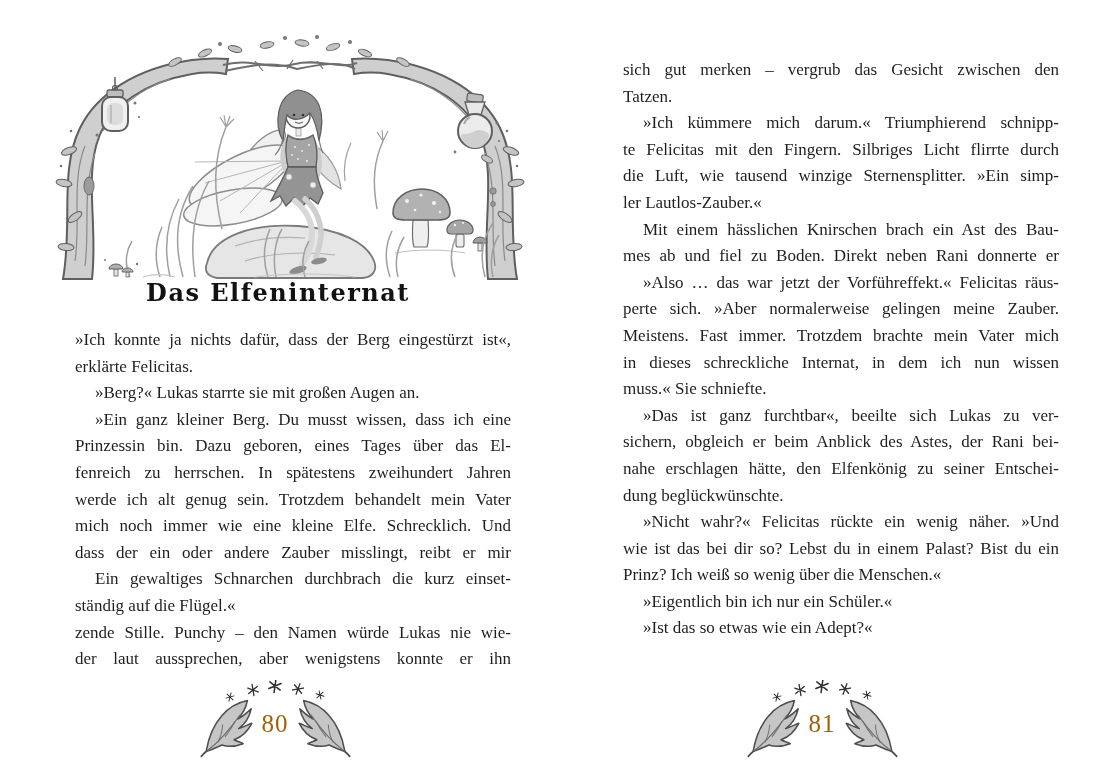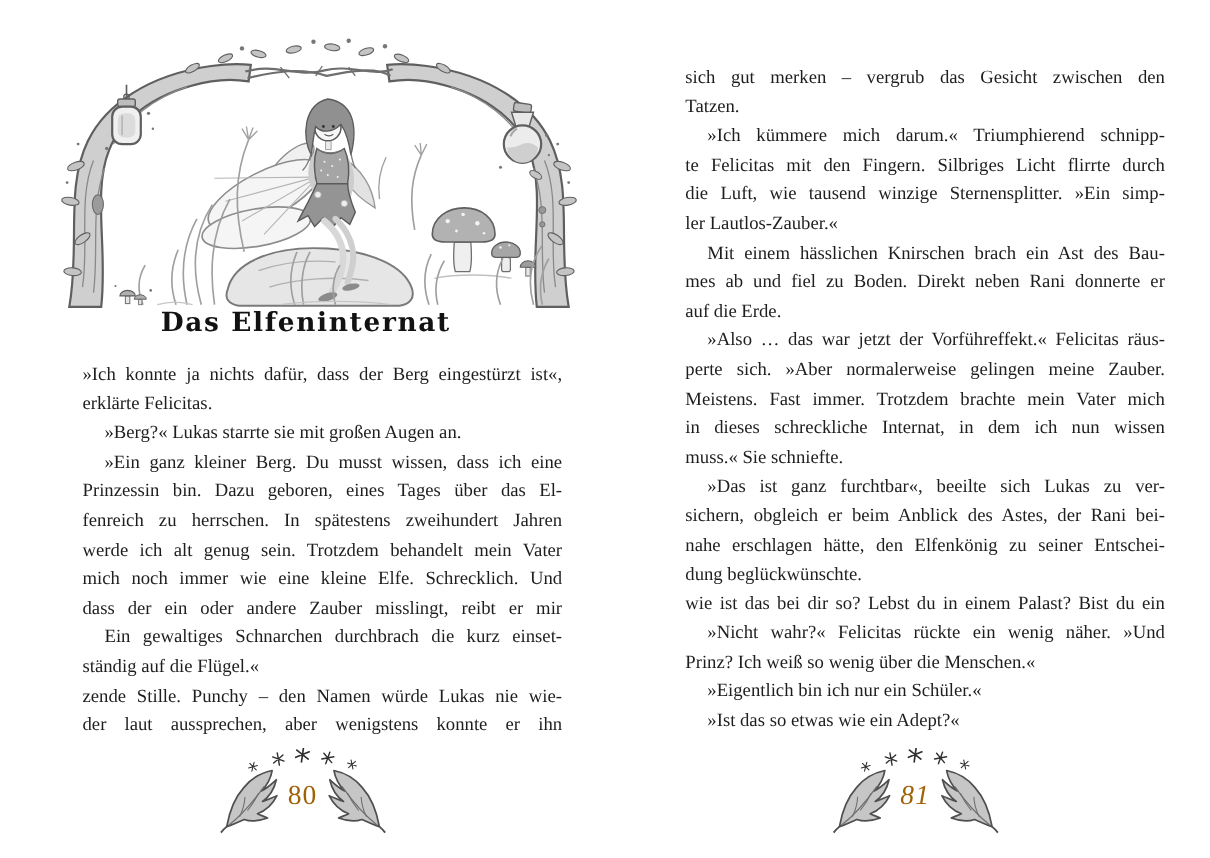--- a/index.html
+++ b/index.html
@@ -43,21 +43,21 @@
   }
   .line.j { white-space: normal; text-align: justify; text-align-last: justify; }
   .line.i { text-indent: 20px; }
 
   .footer {
     position: absolute; top: 680px;
     width: 200px;
     display: flex; flex-direction: column; align-items: center;
   }
   .footer--left  { left: 175px; }
-  .footer--right { left: 182px; font-style: italic; }
+  .footer--right { left: 172px; }
   .footer-sparkles { margin-bottom: -4px; }
   .footer-row { display: flex; align-items: center; gap: 5px; }
   .page-number {
     font-family: "Liberation Serif", serif;
     font-size: 25px; color: #a16207;
     letter-spacing: 1px;
     padding: 0 2px;
     margin-top: -8px;
   }
   .leaf-flip { transform: scaleX(-1) rotate(-6deg); }
@@ -313,32 +313,31 @@
 
   <div class="textblock textblock--right">
       <div class="line j">sich gut merken – vergrub das Gesicht zwischen den</div>
       <div class="line">Tatzen.</div>
       <div class="line j i">»Ich kümmere mich darum.« Triumphierend schnipp-</div>
       <div class="line j">te Felicitas mit den Fingern. Silbriges Licht flirrte durch</div>
       <div class="line j">die Luft, wie tausend winzige Sternensplitter. »Ein simp-</div>
       <div class="line">ler Lautlos-Zauber.«</div>
       <div class="line j i">Mit einem hässlichen Knirschen brach ein Ast des Bau-</div>
       <div class="line j">mes ab und fiel zu Boden. Direkt neben Rani donnerte er</div>
-      <div class="line">auf die Erde.</div>
       <div class="line j i">»Also … das war jetzt der Vorführeffekt.« Felicitas räus-</div>
       <div class="line j">perte sich. »Aber normalerweise gelingen meine Zauber.</div>
       <div class="line j">Meistens. Fast immer. Trotzdem brachte mein Vater mich</div>
       <div class="line j">in dieses schreckliche Internat, in dem ich nun wissen</div>
       <div class="line">muss.« Sie schniefte.</div>
       <div class="line j i">»Das ist ganz furchtbar«, beeilte sich Lukas zu ver-</div>
       <div class="line j">sichern, obgleich er beim Anblick des Astes, der Rani bei-</div>
       <div class="line j">nahe erschlagen hätte, den Elfenkönig zu seiner Entschei-</div>
       <div class="line">dung beglückwünschte.</div>
+      <div class="line j i">»Nicht wahr?« Felicitas rückte ein wenig näher. »Und</div>
       <div class="line j">wie ist das bei dir so? Lebst du in einem Palast? Bist du ein</div>
-      <div class="line j i">»Nicht wahr?« Felicitas rückte ein wenig näher. »Und</div>
       <div class="line">Prinz? Ich weiß so wenig über die Menschen.«</div>
       <div class="line i">»Eigentlich bin ich nur ein Schüler.«</div>
       <div class="line i">»Ist das so etwas wie ein Adept?«</div>
     </div>
 
   <div class="footer footer--right">
     <svg class="footer-sparkles" width="130" height="24" viewBox="0 0 130 24">
       <g stroke="#2f2f2f" stroke-width="1.6" stroke-linecap="round" fill="none">
         <g transform="translate(20 17) rotate(15) scale(0.6)">
             <path d="M0 -7 L0 7 M-6 -3.5 L6 3.5 M-6 3.5 L6 -3.5"></path>

